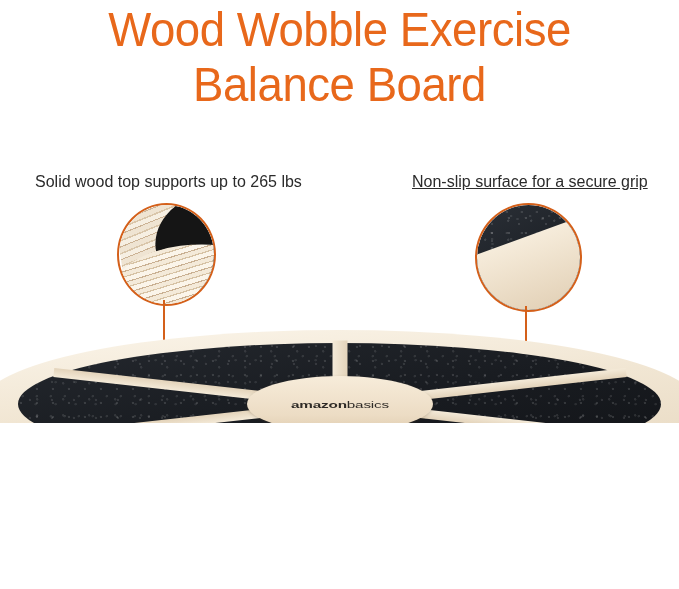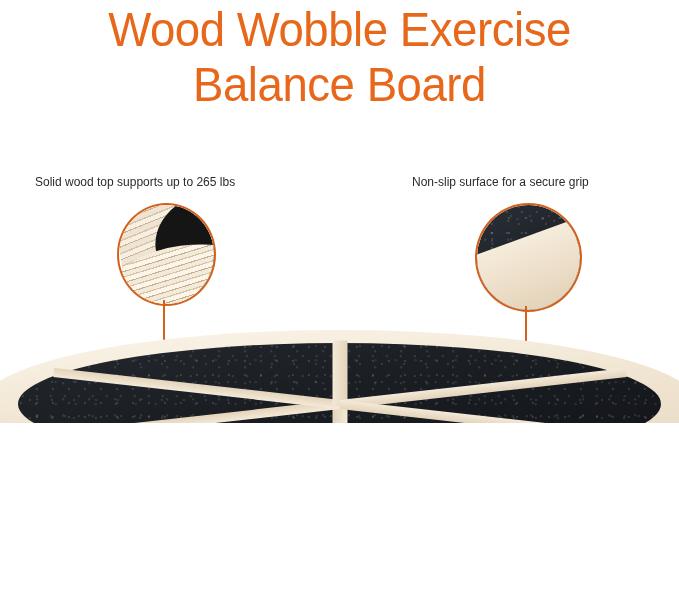--- a/index.html
+++ b/index.html
@@ -33,26 +33,26 @@
     font-weight: 400;
     letter-spacing: -0.5px;
     transform: scaleX(0.93);
   }
 
   
   .caption {
     position: absolute;
     color: #2b2b2b;
     font-family: "Liberation Sans", sans-serif;
-    font-size: 12px;
+    font-size: 16px;
     line-height: 18px;
     white-space: nowrap;
   }
   #caption-left  { left: 35px;  top: 173px; }
-  #caption-right { left: 412px; top: 173px; }
+  #caption-right { left: 412px; top: 173px; text-decoration: underline; }
 
   
   .callout {
     position: absolute;
     border-radius: 50%;
     border: 2px solid #D4601A;
     overflow: hidden;
     background: #ffffff;
   }
   #callout-left  { left: 117px; top: 203px; width: 95px;  height: 99px; }
@@ -349,16 +349,19 @@
     <div class="board-top">
       <div class="grit-ring"></div>
       <div id="spokes">
           <div class="spoke" style="width: 64px; height: 15px; margin-top: -7.5px; transform: rotate(90deg);"></div>
           <div class="spoke" style="width: 287.574px; height: 9px; margin-top: -4.5px; transform: rotate(173.611deg);"></div>
           <div class="spoke" style="width: 287.574px; height: 9px; margin-top: -4.5px; transform: rotate(-173.611deg);"></div>
           <div class="spoke" style="width: 64px; height: 15px; margin-top: -7.5px; transform: rotate(-90deg);"></div>
           <div class="spoke" style="width: 287.574px; height: 9px; margin-top: -4.5px; transform: rotate(-6.38885deg);"></div>
           <div class="spoke" style="width: 287.574px; height: 9px; margin-top: -4.5px; transform: rotate(6.38885deg);"></div>
         </div>
+      <div class="hub">
+        <div class="hub-logo"><b>amazon</b><span>basics</span></div>
+      </div>
     </div>
   </div>
 
 </div>
 
 </body></html>

